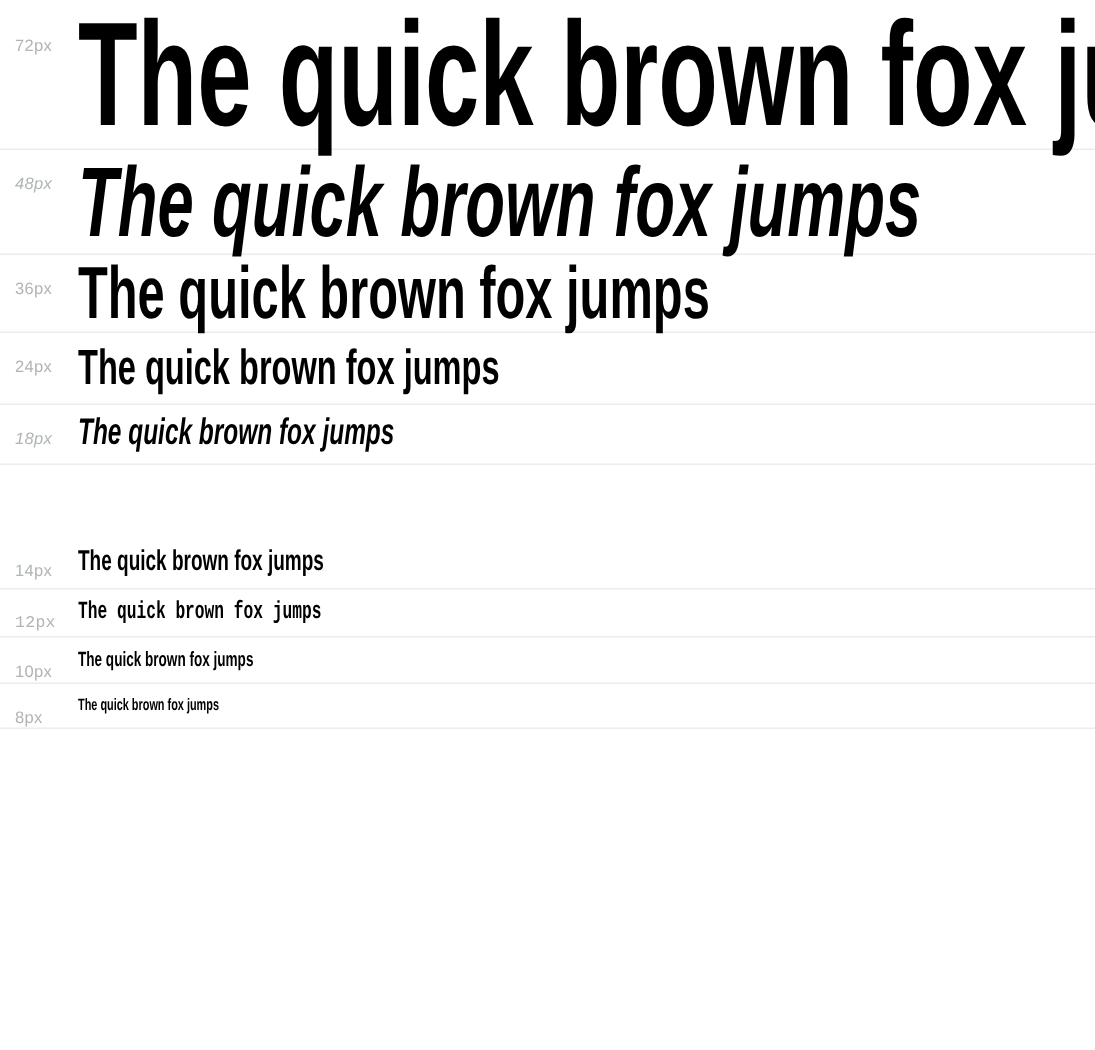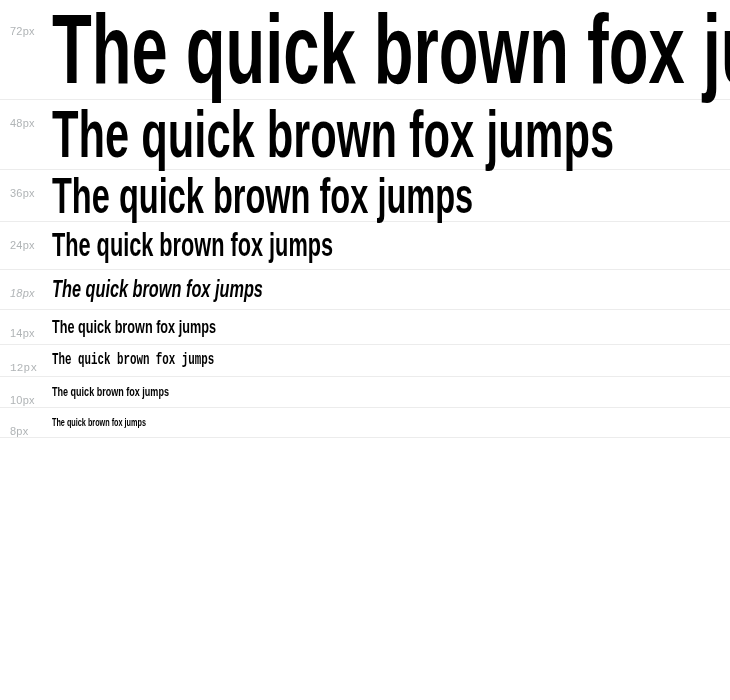--- a/index.html
+++ b/index.html
@@ -51,37 +51,37 @@
   }
 </style>
 </head>
 <body>
 
 <div class="specimen">
     <div class="row row-72" style="height: 100px;">
       <span class="size-label">72px</span>
       <span class="sample" style="font-size: 98.6px;">The quick brown fox jumps</span>
     </div>
-    <div class="row row-48" style="height: 70px;">
+    <div class="row row-48" style="height: 70px; font-style: italic;">
       <span class="size-label">48px</span>
       <span class="sample" style="font-size: 65.8px;">The quick brown fox jumps</span>
     </div>
     <div class="row row-36" style="height: 52px;">
       <span class="size-label">36px</span>
       <span class="sample" style="font-size: 49.3px;">The quick brown fox jumps</span>
     </div>
     <div class="row row-24" style="height: 48px;">
       <span class="size-label">24px</span>
       <span class="sample" style="font-size: 32.9px;">The quick brown fox jumps</span>
     </div>
     <div class="row row-18" style="height: 40px; font-style: italic;">
       <span class="size-label">18px</span>
       <span class="sample" style="font-size: 24.7px;">The quick brown fox jumps</span>
     </div>
-    <div class="row row-14" style="height: 35px;">
+    <div class="row row-14" style="height: 35px; margin-top: 48px;">
       <span class="size-label">14px</span>
       <span class="sample" style="font-size: 19.2px;">The quick brown fox jumps</span>
     </div>
     <div class="row row-12" style="height: 32px; font-family: Liberation Mono, monospace;">
       <span class="size-label">12px</span>
       <span class="sample" style="font-size: 16.4px;">The quick brown fox jumps</span>
     </div>
     <div class="row row-10" style="height: 31px;">
       <span class="size-label">10px</span>
       <span class="sample" style="font-size: 13.7px;">The quick brown fox jumps</span>

